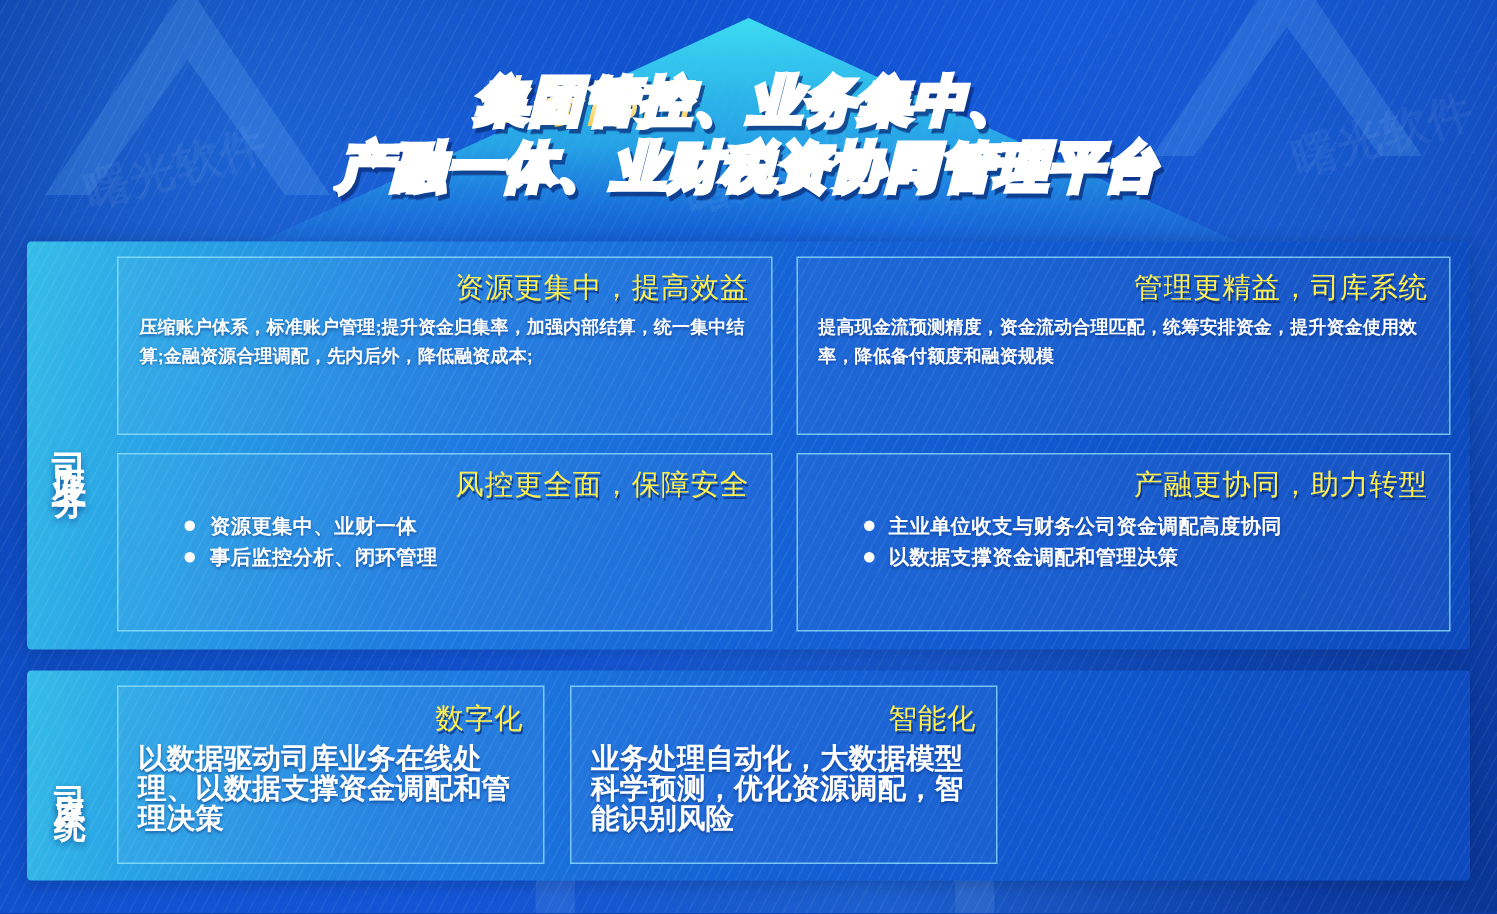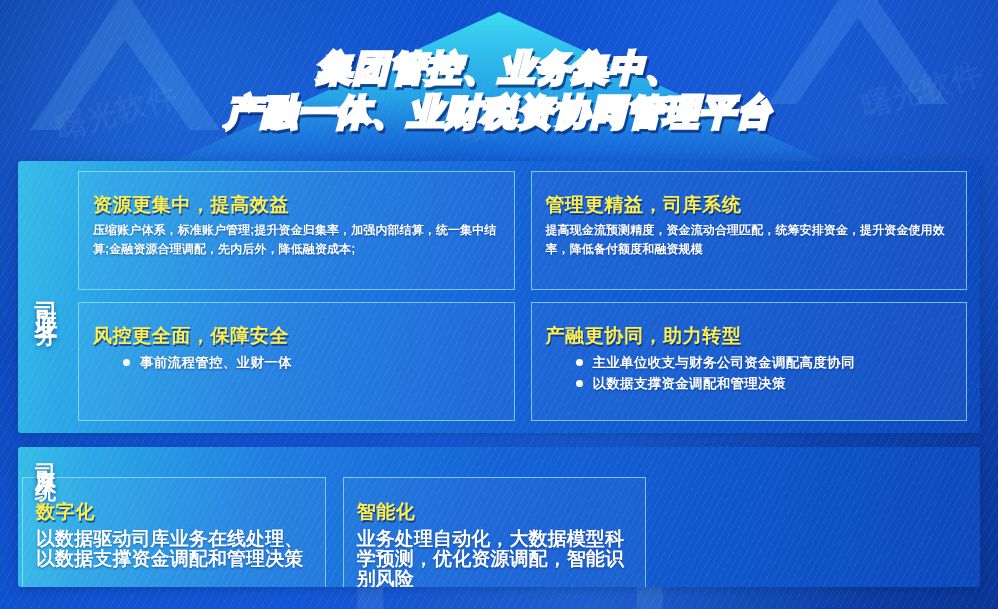--- a/index.html
+++ b/index.html
@@ -115,21 +115,20 @@
     left: 18px; top: 161px;
     width: 962px; height: 272px;
     background: linear-gradient(100deg, #36bde8 0%, #2aa6e6 9%, #1f7ee0 28%, #1462d6 52%, #0f55cb 76%, #0c49bd 100%);
     box-shadow: 0 2px 12px rgba(0,0,0,0.18);
   }
   .panel-system {
     left: 18px; top: 447px;
     width: 962px; height: 140px;
     background: linear-gradient(100deg, #36bde8 0%, #2aa6e6 8%, #1f7ee0 26%, #1462d6 50%, #0f55cb 75%, #0c49bd 100%);
     box-shadow: 0 2px 12px rgba(0,0,0,0.18);
-    flex-direction: column;
   }
   .panel-tex {
     position: absolute;
     inset: 0;
     background-image: repeating-linear-gradient(
       -62deg,
       rgba(255,255,255,0.06) 0px,
       rgba(255,255,255,0.06) 1px,
       rgba(255,255,255,0) 1px,
       rgba(255,255,255,0) 6px);
@@ -183,30 +182,29 @@
 
   .card {
     position: relative;
     border: 1px solid rgba(150,229,255,0.75);
     background: rgba(255,255,255,0.045);
     padding: 8px 14px 8px 14px;
     box-sizing: border-box;
     overflow: hidden;
   }
   .card-title {
-    text-align: left;
+    text-align: right;
     font-size: 19px;
-    font-weight: 700;
+    font-weight: 400;
     color: #ffef4e;
     line-height: 26px;
     letter-spacing: 0.6px;
     text-shadow: 1px 2px 0 rgba(7,40,115,0.7);
     margin-bottom: 3px;
     white-space: nowrap;
-    margin-top: 12px;
   }
   .card-body {
     font-size: 12px;
     font-weight: 700;
     color: #ffffff;
     line-height: 19px;
     letter-spacing: 0.1px;
     text-shadow: 0 1px 2px rgba(7,40,115,0.55);
   }
 
@@ -290,21 +288,21 @@
 
   <div class="wm" style="left:55px;top:92px;">曙光软件</div>
   <div class="wm" style="left:455px;top:95px;">曙光软件</div>
   <div class="wm" style="left:860px;top:70px;">曙光软件</div>
   <div class="wm" style="left:180px;top:240px;">曙光软件</div>
   <div class="wm" style="left:610px;top:210px;">曙光软件</div>
   <div class="wm" style="left:300px;top:480px;">曙光软件</div>
   <div class="wm" style="left:760px;top:460px;">曙光软件</div>
 
   <div class="title-wrap">
-    <div class="title-line" data-stroke="集团管控、业务集中、">集团管控、业务集中、</div>
+    <div class="title-line" data-stroke="集团管控、业务集中、">业务部门、业务集中、</div>
     <br>
     <div class="title-line" data-stroke="产融一体、业财税资协同管理平台">产融一体、业财税资协同管理平台</div>
   </div>
 
   <div class="panel panel-business">
     <div class="panel-tex"></div>
 
     <div class="side-label">
       <span>司库业务</span>
     </div>
@@ -317,21 +315,22 @@
       </div>
 
       <div class="card">
         <div class="card-title">管理更精益，司库系统</div>
         <div class="card-body">提高现金流预测精度，资金流动合理匹配，统筹安排资金，提升资金使用效率，降低备付额度和融资规模</div>
       </div>
 
       <div class="card">
         <div class="card-title">风控更全面，保障安全</div>
         <ul class="bullets">
-          <li>事前流程管控、业财一体</li>
+          <li>资源更集中、业财一体</li>
+          <li>事后监控分析、闭环管理</li>
         </ul>
       </div>
 
       <div class="card">
         <div class="card-title">产融更协同，助力转型</div>
         <ul class="bullets">
           <li>主业单位收支与财务公司资金调配高度协同</li>
           <li>以数据支撑资金调配和管理决策</li>
         </ul>
       </div>

